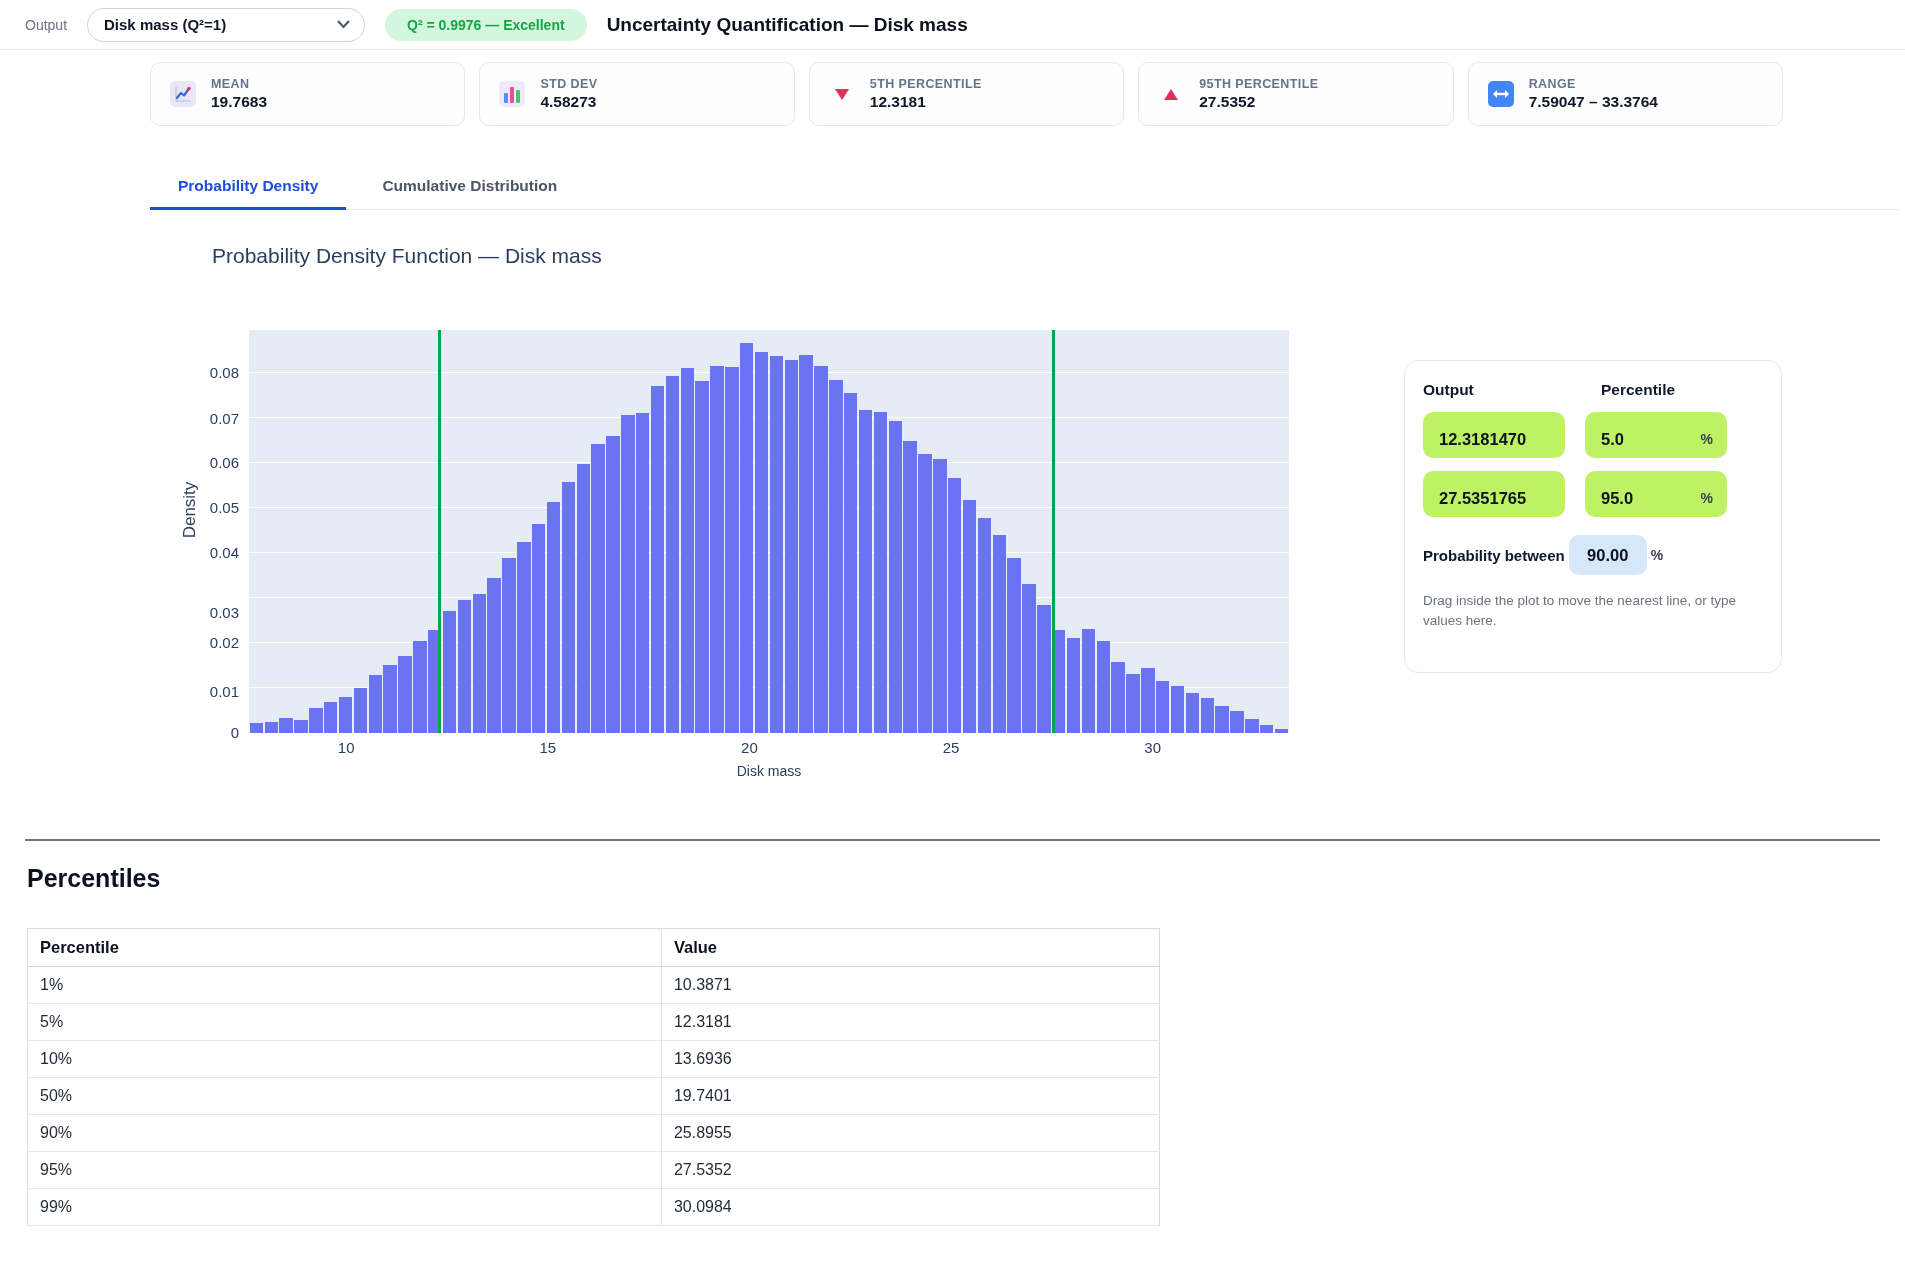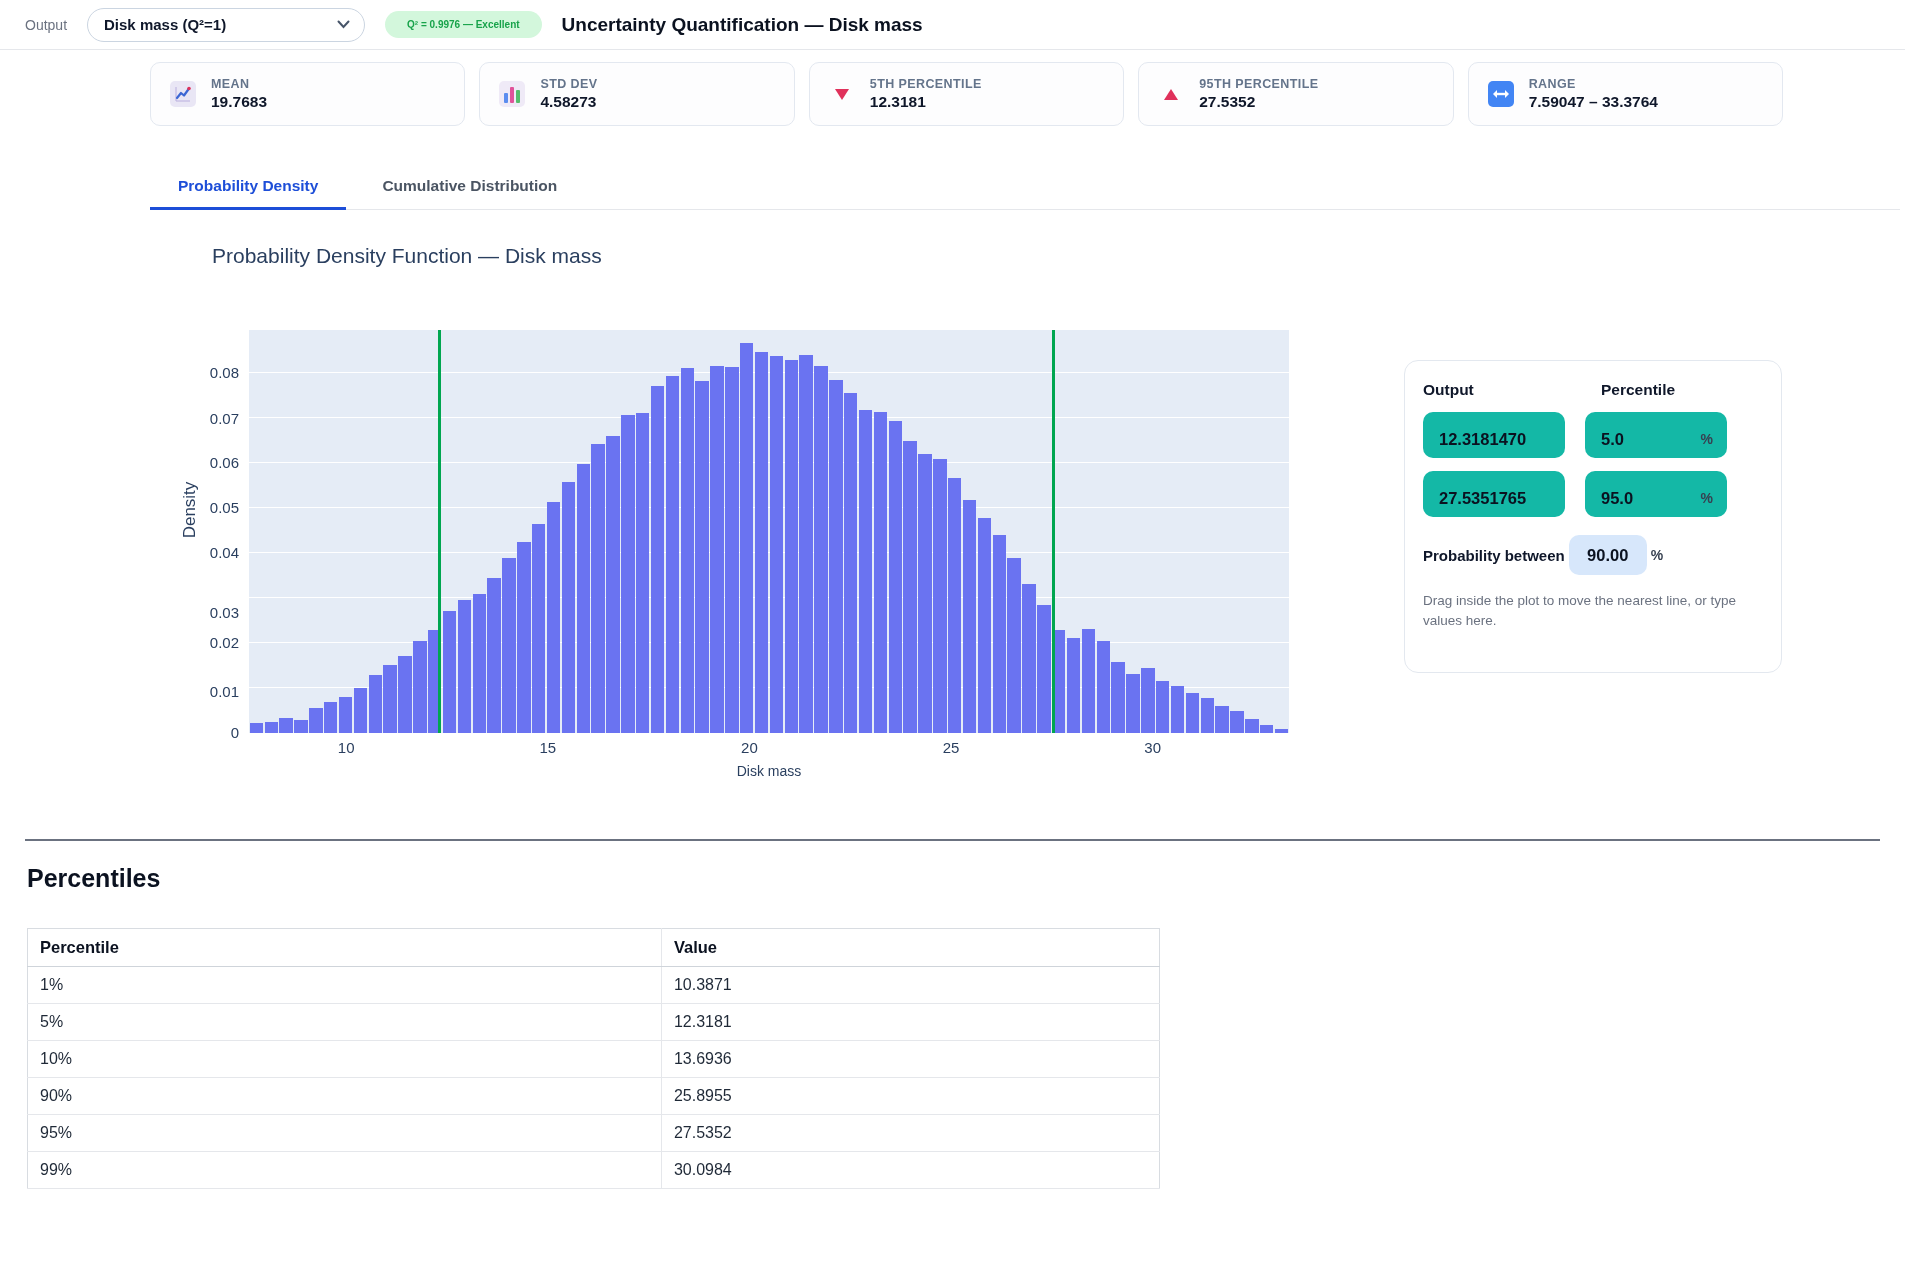--- a/index.html
+++ b/index.html
@@ -10,21 +10,21 @@
   
   .topbar { position:absolute; top:0; left:0; width:1905px; height:50px;
             border-bottom:1px solid #e5e7eb; display:flex; align-items:center;
             padding:0 25px; gap:20px; background:#fff; }
   .topbar-label { font-size:14px; color:#6b7280; }
   .select { display:flex; align-items:center; justify-content:space-between;
             width:278px; height:34px; border:1px solid #cbd5e1; border-radius:17px;
             padding:0 14px 0 16px; background:#fff; cursor:pointer; }
   .select .sel-text { font-size:15px; font-weight:700; color:#0f172a; }
   .select .chev { color:#475569; font-size:13px; }
-  .badge { background:#d3f7dc; color:#17a34a; font-weight:700; font-size:10px;
+  .badge { background:#d3f7dc; color:#17a34a; font-weight:700; font-size:14px;
            padding:8px 22px; border-radius:18px; }
   .page-title { font-size:19px; font-weight:700; color:#0b1220; }
 
   
   .cards { position:absolute; top:62px; left:150px; right:122px; display:flex; gap:14px; }
   .card { flex:1; height:64px; border:1px solid #e3e8f0; border-radius:10px; background:#fdfdfe;
           display:flex; align-items:center; gap:14px; padding:0 18px; }
   .card .icon-wrap { width:28px; display:flex; justify-content:center; }
   .card .texts { display:flex; flex-direction:column; gap:2px; }
   .card .stat-label { font-size:12.5px; font-weight:700; color:#64748b; letter-spacing:.4px; }
@@ -57,21 +57,21 @@
   .x-axis-title { position:absolute; left:249px; top:763px; width:1040px; text-align:center;
                   font-size:14px; color:#2a3f5f; }
 
   
   .panel { position:absolute; left:1404px; top:360px; width:378px; height:313px;
            border:1px solid #e3e8ef; border-radius:14px; background:#fff; padding:20px 18px; }
   .panel-headers { display:flex; }
   .panel-headers div { font-size:15.5px; font-weight:700; color:#0f172a; }
   .ph-output { width:178px; }
   .panel-row { display:flex; margin-top:13px; gap:20px; }
-  .val-box { width:142px; height:46px; background:#14b8a6; border-radius:10px;
+  .val-box { width:142px; height:46px; background:#bef264; border-radius:10px;
              display:flex; align-items:center; padding:8px 14px 0 16px; cursor:text; }
   .val-box .v { font-size:16.5px; font-weight:700; color:#0b1220; }
   .val-box.with-suffix { justify-content:space-between; }
   .val-box .suffix { font-size:14px; font-weight:700; color:#374151; }
   .prob-row { display:flex; align-items:center; margin-top:18px; gap:4px; }
   .prob-label { font-size:15px; font-weight:700; color:#0f172a; }
   .prob-box { width:78px; height:40px; background:#d7e7fb; border-radius:10px;
               display:flex; align-items:center; justify-content:center;
               font-size:16.5px; font-weight:700; color:#0b1220; cursor:text; }
   .prob-suffix { font-size:14px; font-weight:700; color:#374151; }
@@ -325,20 +325,24 @@
         </tr>
         <tr>
           <td>5%</td>
           <td>12.3181</td>
         </tr>
         <tr>
           <td>10%</td>
           <td>13.6936</td>
         </tr>
         <tr>
+          <td>50%</td>
+          <td>19.7401</td>
+        </tr>
+        <tr>
           <td>90%</td>
           <td>25.8955</td>
         </tr>
         <tr>
           <td>95%</td>
           <td>27.5352</td>
         </tr>
         <tr>
           <td>99%</td>
           <td>30.0984</td>

